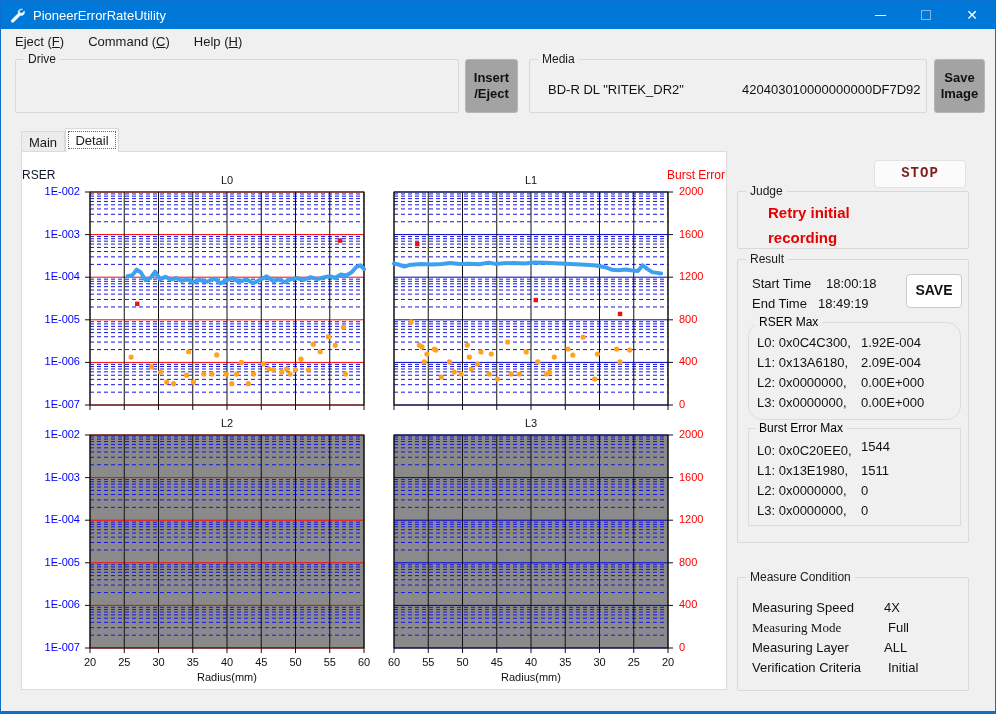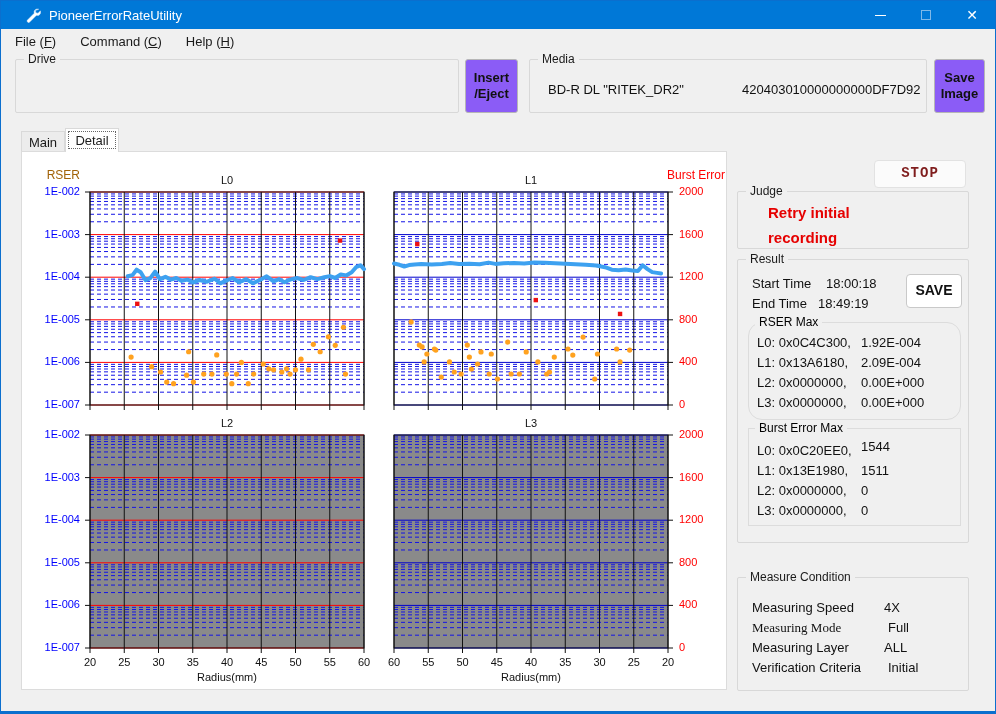--- a/index.html
+++ b/index.html
@@ -1,21 +1,21 @@
 <!DOCTYPE html>
 <html><head>
 <meta charset="utf-8">
 <style>
   * { margin:0; padding:0; box-sizing:border-box; }
   body { font-family:"Liberation Sans", sans-serif; background:#cfcfcf; }
   .window{ position:relative; width:996px; height:714px; background:#f0f0f0;
            border:1px solid #0b6fce; border-bottom:3px solid #0b6fce; overflow:hidden; }
   
   .titlebar{ position:absolute; left:0; top:0; width:100%; height:28px; background:#0078d7;
-             display:flex; align-items:center; color:#fff;padding-left:16px; }
+             display:flex; align-items:center; color:#fff; }
   .titlebar .app-icon{ margin-left:8px; width:16px; height:16px; }
   .titlebar .title{ margin-left:8px; font-size:13px; }
   .win-btns{ position:absolute; right:0; top:0; height:28px; display:flex; }
   .win-btn{ width:46px; height:28px; display:flex; align-items:center; justify-content:center; color:#fff; font-size:13px; }
   .max-glyph{ width:10px; height:10px; border:1px solid #7fb8e8; }
   .min-glyph{ width:11px; height:1px; background:#fff; }
   .close-glyph{ font-size:14px; line-height:1; }
   
   .menubar{ position:absolute; left:0; top:28px; width:100%; height:24px; background:#f0f0f0;
             display:flex; align-items:center; font-size:13px; color:#1a1a1a; }
@@ -25,35 +25,35 @@
   .groupbox{ position:absolute; border:1px solid #d8d8d8; border-radius:2px; }
   .groupbox>.gb-label{ position:absolute; top:-8px; left:8px; background:#f0f0f0; padding:0 4px;
                        font-size:12px; color:#1a1a1a; white-space:nowrap; }
   .sub-groupbox{ position:absolute; border:1px solid #dcdcdc; }
   .sub-groupbox>.gb-label{ position:absolute; top:-8px; left:6px; background:#f0f0f0; padding:0 4px; font-size:12px; }
   
   .combo{ position:absolute; background:#fff; border:1px solid #7a7a7a; font-size:13px; color:#111;
           display:flex; align-items:center; padding-left:6px; }
   .combo .chev{ position:absolute; right:10px; top:8px; width:7px; height:7px;
                 border-right:1.6px solid #505050; border-bottom:1.6px solid #505050; transform:rotate(45deg); }
-  .btn{ position:absolute; background:#8b5cf6; border:1px solid #b6b6b6; border-radius:3px;
+  .btn{ position:absolute; background:#a3a3a3; border:1px solid #b6b6b6; border-radius:3px;
         font-size:13px; font-weight:bold; color:#111; display:flex; flex-direction:column;
         align-items:center; justify-content:center; line-height:1.25; }
   .btn.disabled{ color:#7f1d1d; border-color:#e2e2e2; background:#fbfbfb;font-family:Liberation Mono, monospace; }
   
   .tab{ position:absolute; font-size:13px; color:#1a1a1a; display:flex; align-items:center; justify-content:center; }
   .tab-inactive{ left:20px; top:130px; width:44px; height:21px; background:#ececec;
                  border:1px solid #d9d9d9; border-bottom:none; }
   .tab-active{ left:64px; top:127px; width:54px; height:24px; background:#fff;
                border:1px solid #d9d9d9; border-bottom:none; outline:1px dotted #666; outline-offset:-4px; z-index:3; }
   
   .chart-panel{ position:absolute; left:20px; top:150px; width:706px; height:539px; background:#fff;
                 border:1px solid #dcdcdc; z-index:1; }
-  .axis-title-left{ position:absolute; left:0; top:16px; width:58px; text-align:right;
-                    color:#a16207; font-size:12px; }
+  .axis-title-left{ position:absolute; left:0; top:16px; width:58px; text-align:left;
+                    color:#0f172a; font-size:12px; }
   .axis-title-right{ position:absolute; left:645px; top:16px; width:80px; color:#ff0000; font-size:12px; }
   .chart-label{ position:absolute; font-size:11px; white-space:nowrap; }
   .chart-title{ position:absolute; font-size:11px; color:#111; text-align:center; }
   
   .kv-label, .kv-value{ position:absolute; font-size:13px; color:#111; white-space:nowrap; }
   .judge-text{ position:absolute; left:30px; top:8px; width:130px; color:#e60000;
                font-weight:bold; font-size:15px; line-height:25px; }
   .stop-btn{ left:873px; top:159px; width:92px; height:28px; background:#fcfcfc; border:1px solid #e3e3e3;
              border-radius:4px; font-size:14px; letter-spacing:1px; color:#a6a6a6; }
   .save-btn{ left:168px; top:14px; width:56px; height:34px; background:#fff; border:1px solid #c9c9c9;
@@ -76,21 +76,21 @@
       <div class="win-btn">
           <span class="max-glyph"></span>
         </div>
       <div class="win-btn">
           <span class="close-glyph">✕</span>
         </div>
     </div>
   </div>
 
   <div class="menubar">
-    <span class="menu-item"><span>File (</span><u>F</u><span>)</span></span>
+    <span class="menu-item"><span>Eject (</span><u>F</u><span>)</span></span>
     <span class="menu-item"><span>Command (</span><u>C</u><span>)</span></span>
     <span class="menu-item"><span>Help (</span><u>H</u><span>)</span></span>
   </div>
 
   <div class="groupbox" style="left:14px; top:58px; width:444px; height:54px;">
     <span class="gb-label">Drive</span>
   </div>
   <div class="btn" style="left:464px; top:58px; width:53px; height:54px;">
     <span>Insert</span>
     <span>/Eject</span>

